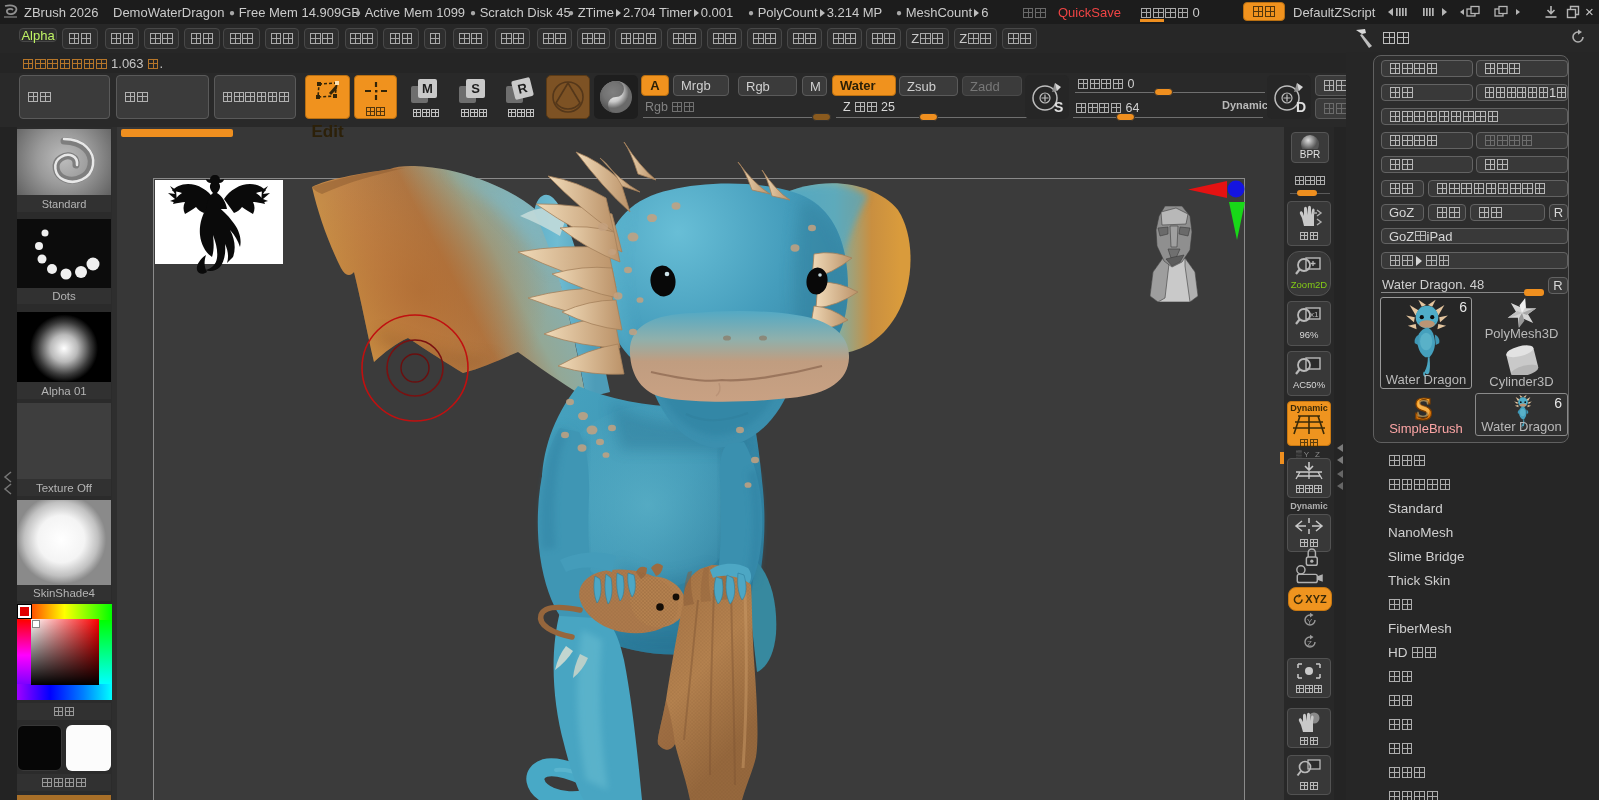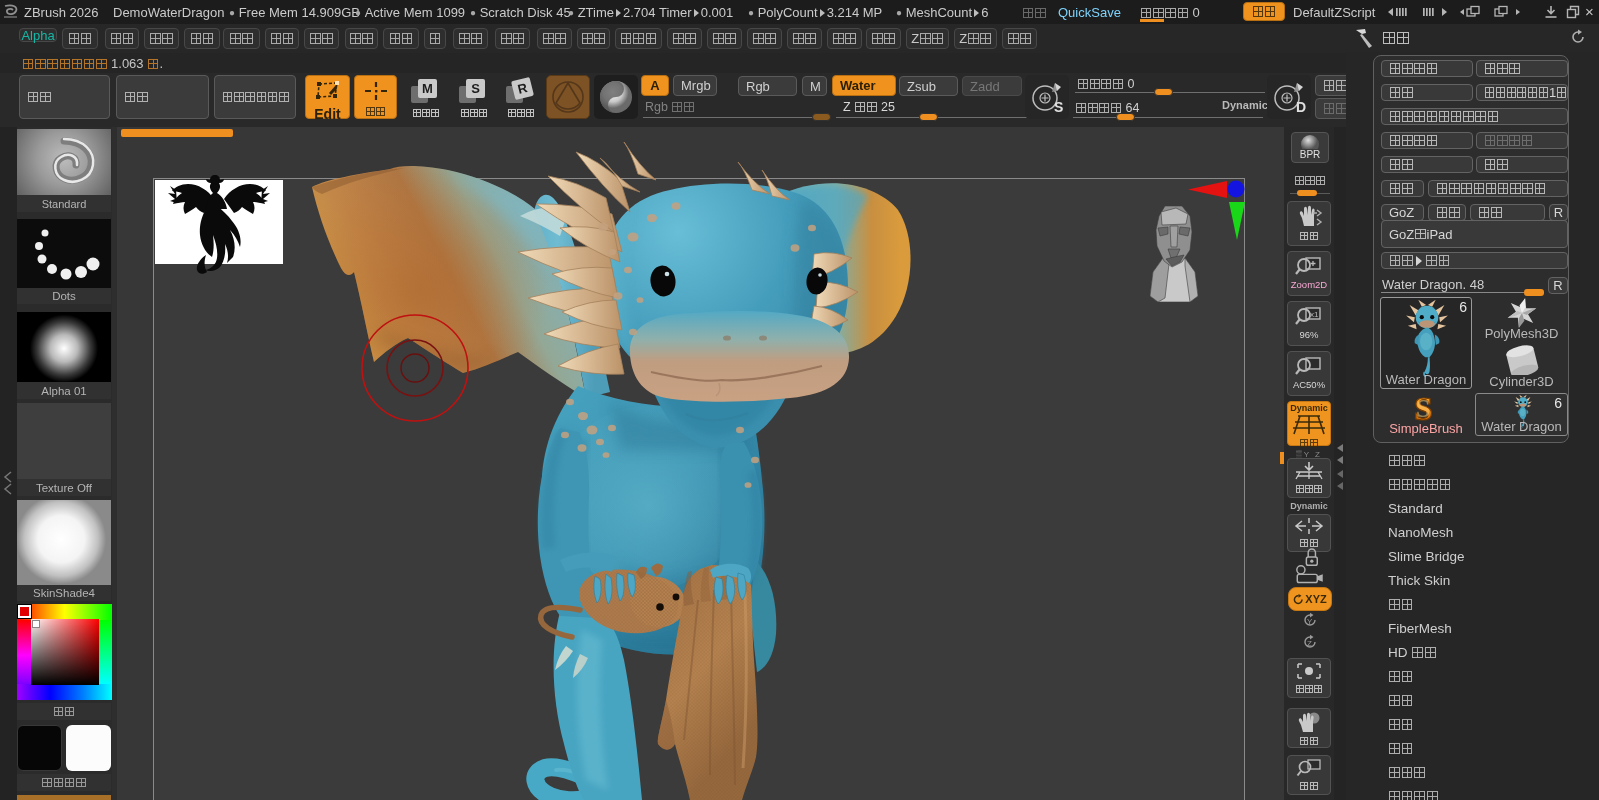--- a/index.html
+++ b/index.html
@@ -290,21 +290,21 @@
   </svg>
 <div class="tt" style="left:24px;top:5px;color:#cbcbcb;font-size:13px">ZBrush 2026</div>
 <div class="tt" style="left:113px;top:5px;color:#cbcbcb;font-size:13px">DemoWaterDragon</div>
 <div class="tt" style="left:229px;top:5px;color:#cbcbcb;font-size:13px"><span style="color:#a8a8a8;font-size:10px;vertical-align:1px">●</span>&nbsp;Free Mem 14.909GB</div>
 <div class="tt" style="left:355px;top:5px;color:#cbcbcb;font-size:13px"><span style="color:#a8a8a8;font-size:10px;vertical-align:1px">●</span>&nbsp;Active Mem 1099</div>
 <div class="tt" style="left:470px;top:5px;color:#cbcbcb;font-size:13px"><span style="color:#a8a8a8;font-size:10px;vertical-align:1px">●</span>&nbsp;Scratch Disk 45</div>
 <div class="tt" style="left:568px;top:5px;color:#cbcbcb;font-size:13px"><span style="color:#a8a8a8;font-size:10px;vertical-align:1px">●</span>&nbsp;ZTime<b style="display:inline-block;width:0;height:0;border-left:5px solid #bdbdbd;border-top:4px solid transparent;border-bottom:4px solid transparent;margin:0 2px"></b>2.704 Timer<b style="display:inline-block;width:0;height:0;border-left:5px solid #bdbdbd;border-top:4px solid transparent;border-bottom:4px solid transparent;margin:0 2px"></b>0.001</div>
 <div class="tt" style="left:748px;top:5px;color:#cbcbcb;font-size:13px"><span style="color:#a8a8a8;font-size:10px;vertical-align:1px">●</span>&nbsp;PolyCount<b style="display:inline-block;width:0;height:0;border-left:5px solid #bdbdbd;border-top:4px solid transparent;border-bottom:4px solid transparent;margin:0 2px"></b>3.214 MP</div>
 <div class="tt" style="left:896px;top:5px;color:#cbcbcb;font-size:13px"><span style="color:#a8a8a8;font-size:10px;vertical-align:1px">●</span>&nbsp;MeshCount<b style="display:inline-block;width:0;height:0;border-left:5px solid #bdbdbd;border-top:4px solid transparent;border-bottom:4px solid transparent;margin:0 2px"></b>6</div>
 <div class="tt" style="left:1022px;top:5px;color:#7d7d7d;font-size:13px"><i class="c"></i><i class="c"></i></div>
-<div class="tt" style="left:1058px;top:5px;color:#7dd3fc;font-size:13px">QuickSave</div>
+<div class="tt" style="left:1058px;top:5px;color:#ef4444;font-size:13px">QuickSave</div>
 <div class="tt" style="left:1140px;top:5px;color:#cbcbcb;font-size:13px"><i class="c"></i><i class="c"></i><i class="c"></i><i class="c"></i> 0</div>
 <div style="position:absolute;left:1140px;top:19px;width:24px;height:3px;background:#ef8f1f;"></div>
 <div class="obtn" style="left:1243px;top:2px;width:42px;height:19px;justify-content:center;padding-left:0">
     <i class="c"></i>
     <i class="c"></i>
   </div>
 <div class="tt" style="left:1293px;top:5px;color:#cbcbcb;font-size:13px">DefaultZScript</div>
 <svg style="position:absolute;left:1385px;top:6px" width="30" height="12" viewBox="0 0 30 12">
     <path d="M3 6 L8 2 L8 10 z" fill="#b5b5b5"></path>
     <rect x="11" y="2" width="1.7" height="8" fill="#b5b5b5"></rect>
@@ -332,21 +332,21 @@
 <svg style="position:absolute;left:1544px;top:5px" width="14" height="14" viewBox="0 0 14 14">
     <path d="M7 1 L7 8 M3.5 5 L7 8.5 L10.5 5" stroke="#b5b5b5" stroke-width="1.6" fill="none"></path>
     <path d="M1.5 12 L12.5 12" stroke="#b5b5b5" stroke-width="1.6"></path>
   </svg>
 <svg style="position:absolute;left:1566px;top:5px" width="14" height="14" viewBox="0 0 14 14">
     <rect x="1.5" y="4.5" width="8" height="8" fill="none" stroke="#b5b5b5" stroke-width="1.4"></rect>
     <path d="M4.5 4.5 L4.5 1.5 L12.5 1.5 L12.5 9.5 L9.5 9.5" fill="none" stroke="#b5b5b5" stroke-width="1.4"></path>
   </svg>
 <div class="tt" style="left:1585px;top:3px;color:#c5c5c5;font-size:15px">×</div>
 <div style="position:absolute;left:0px;top:24px;width:1599px;height:29px;background:#272727;"></div>
-<div class="mbtn" style="left:19px;top:28px;width:38px;height:14px;color:#14b8a6;">Alpha</div>
+<div class="mbtn" style="left:19px;top:28px;width:38px;height:14px;color:#bef264;">Alpha</div>
 <div class="mbtn" style="left:62px;top:28px;width:36px;height:21px;">
     <i class="c"></i>
     <i class="c"></i>
   </div>
 <div class="mbtn" style="left:105px;top:28px;width:34px;height:21px;">
     <i class="c"></i>
     <i class="c"></i>
   </div>
 <div class="mbtn" style="left:144px;top:28px;width:35px;height:21px;">
     <i class="c"></i>
@@ -462,21 +462,21 @@
      <svg width="26" height="24" viewBox="0 0 26 24" style="margin-top:3px">
       <g stroke="#332508" stroke-width="1.6" fill="none" stroke-dasharray="3 2">
         <path d="M4 5 L22 4 L20 17 L3 18 z"></path>
       </g>
      <rect x="2" y="3" width="4" height="4" fill="#332508"></rect>
       <rect x="20" y="2" width="4" height="4" fill="#fce0b0"></rect>
       <rect x="1" y="16" width="4" height="4" fill="#332508"></rect>
       <rect x="18" y="15" width="4" height="4" fill="#332508"></rect>
      <path d="M14 14 L21 6 L22 10 L16 16 z" fill="#332508"></path>
     </svg>
-     <div style="font-size:14px;color:#2c2008;margin-top:0;font-weight:bold">Edit</div></div>
+     <div style="font-size:17px;color:#2c2008;margin-top:16px;font-weight:bold">Edit</div></div>
 <div class="obtn" style="left:354px;top:75px;width:43px;height:44px;display:block;padding:0;text-align:center">
      <svg width="26" height="22" viewBox="0 0 26 22" style="margin-top:4px">
       <g stroke="#332508" stroke-width="2.2">
         <path d="M2 11 L8 11 M18 11 L24 11 M13 2 L13 7 M13 15 L13 20"></path>
       </g>
       <rect x="12" y="10" width="2.4" height="2.4" fill="#332508"></rect>
     </svg>
      <div style="font-size:10.5px;color:#2c2008;font-weight:bold"><i class="c"></i><i class="c"></i></div></div>
 <div style="position:absolute;left:408px;top:78px;width:36px;height:42px;text-align:center">
         <div style="position:relative;width:36px;height:28px">
@@ -510,21 +510,21 @@
         <radialGradient id="bsg" cx="40%" cy="35%">
           <stop offset="0%" stop-color="#fdfdfd"></stop>
           <stop offset="60%" stop-color="#c9c9c9"></stop>
           <stop offset="100%" stop-color="#6a6a6a"></stop>
         </radialGradient>
       </defs>
      <circle cx="22" cy="22" r="16" fill="url(#bsg)"></circle>
       <path d="M22 6 A16 16 0 0 0 22 38 A8 8 0 0 1 22 22 A8 8 0 0 0 22 6" fill="#555" opacity="0.75"></path>
     </svg></div>
 <div class="obtn" style="left:641px;top:75px;width:28px;height:21px;justify-content:center;padding-left:0;font-weight:bold">A</div>
-<div class="btn" style="left:673px;top:75px;width:44px;height:21px;font-size:13px">Mrgb</div>
+<div class="btn" style="left:673px;top:75px;width:56px;height:21px;font-size:13px">Mrgb</div>
 <div class="btn" style="left:738px;top:76px;width:59px;height:20px;font-size:13px">Rgb</div>
 <div class="btn" style="left:802px;top:76px;width:25px;height:20px;font-size:13px">M</div>
 <div class="obtn" style="left:832px;top:75px;width:64px;height:21px;font-weight:bold">Water</div>
 <div class="btn" style="left:899px;top:76px;width:59px;height:20px;font-size:13px">Zsub</div>
 <div class="btn" style="left:962px;top:76px;width:60px;height:20px;color:#777;border-color:#4a4a4a">Zadd</div>
 <div class="tt" style="left:645px;top:100px;color:#828282;font-size:12.5px">Rgb <i class="c"></i><i class="c"></i></div>
 <div style="position:absolute;left:643px;top:117px;width:187px;height:1px;background:#6f6f6f;"></div>
 <div style="position:absolute;left:812px;top:113px;width:19px;height:8px;background:#8a5a1e;border-radius:4px;border:1px solid #303030;"></div>
 <div class="tt" style="left:843px;top:100px;color:#d8d8d8;font-size:12.5px">Z <i class="c"></i><i class="c"></i> 25</div>
 <div style="position:absolute;left:836px;top:117px;width:200px;height:1px;background:#6f6f6f;"></div>
@@ -637,21 +637,21 @@
     </svg>
      <div style="font-size:10px;color:#e0e0e0;margin-top:-4px">BPR</div></div>
 <div style="position:absolute;left:1287px;top:174px;width:46px;text-align:center;font-size:11.5px;color:#cfcfcf"><i class="c"></i><i class="c"></i><i class="c"></i></div>
 <div style="position:absolute;left:1290px;top:193px;width:40px;height:1px;background:#5a5a5a;"></div>
 <div style="position:absolute;left:1297px;top:190px;width:20px;height:6px;background:#ef8f1f;border-radius:3px;"></div>
 <div style="position:absolute;left:1287px;top:201px;width:44px;height:45px;background:#383838;border:1px solid #525252;border-radius:4px;text-align:center;color:#d8d8d8">
     <svg width="30" height="24" viewBox="0 0 30 24" style="margin-top:2px">
      <path d="M10 22 L8 14 L6 10 C5 7 8 6 9 9 L10 12 L10 5 C10 2 13 2 13 5 L13 11 L14 4 C14 1 17 1 17 4 L17 11 L18 6 C18.5 3.5 21 4 20.6 7 L20 12 L20 22 z" fill="#c9c9c9"></path>
      <path d="M23 6 L27 9 L23 12 M23 9 L19 9 M23 15 L27 18 L23 21" stroke="#b0b0b0" stroke-width="1.4" fill="none"></path>
     </svg><div style="font-size:10px;margin-top:-2px"><i class="c"></i><i class="c"></i></div></div>
-<div style="position:absolute;left:1287px;top:251px;width:44px;height:45px;background:#383838;border:1px solid #525252;border-radius:4px;text-align:center;color:#f9a8d4">
+<div style="position:absolute;left:1287px;top:251px;width:44px;height:45px;background:#383838;border:1px solid #525252;border-radius:12px;text-align:center;color:#84cc16">
     <svg width="30" height="22" viewBox="0 0 30 22" style="margin-top:3px">
  <rect x="12" y="3" width="14" height="11" fill="#2a2a2a" stroke="#b9b9b9" stroke-width="1.4"></rect>
  <circle cx="10" cy="10" r="6" fill="none" stroke="#b9b9b9" stroke-width="1.8"></circle>
  <path d="M5.5 14.5 L2 19" stroke="#b9b9b9" stroke-width="2.2"></path>
       <path d="M19 6 L19 11 M16.5 8.5 L21.5 8.5" stroke="#b9b9b9" stroke-width="1.3"></path>
     </svg><div style="font-size:9.5px;margin-top:-2px">Zoom2D</div></div>
 <div style="position:absolute;left:1287px;top:301px;width:44px;height:45px;background:#383838;border:1px solid #525252;border-radius:4px;text-align:center;color:#d8d8d8">
     <svg width="30" height="22" viewBox="0 0 30 22" style="margin-top:3px">
  <rect x="12" y="3" width="14" height="11" fill="#2a2a2a" stroke="#b9b9b9" stroke-width="1.4"></rect>
  <circle cx="10" cy="10" r="6" fill="none" stroke="#b9b9b9" stroke-width="1.8"></circle>
@@ -787,21 +787,21 @@
 <div class="btn" style="left:1381px;top:204px;width:43px;height:17px;background:#393939;border-color:#636363;color:#d6d6d6;font-size:13px;">GoZ</div>
 <div class="btn" style="left:1428px;top:204px;width:38px;height:17px;background:#393939;border-color:#636363;color:#d6d6d6;font-size:13px;">
     <i class="c"></i>
     <i class="c"></i>
   </div>
 <div class="btn" style="left:1470px;top:204px;width:75px;height:17px;background:#393939;border-color:#636363;color:#d6d6d6;font-size:13px;">
     <i class="c"></i>
     <i class="c"></i>
   </div>
 <div class="btn" style="left:1549px;top:204px;width:19px;height:17px;background:#393939;border-color:#636363;color:#d6d6d6;font-size:13px;justify-content:center;padding-left:0;">R</div>
-<div class="btn" style="left:1381px;top:220px;width:187px;height:28px;background:#393939;border-color:#636363;color:#d6d6d6;font-size:13px;">GoZ<i class="c"></i>iPad</div>
+<div class="btn" style="left:1381px;top:228px;width:187px;height:16px;background:#393939;border-color:#636363;color:#d6d6d6;font-size:13px;">GoZ<i class="c"></i>iPad</div>
 <div class="btn" style="left:1381px;top:252px;width:187px;height:17px;background:#393939;border-color:#636363;font-size:13px">
     <i class="c"></i>
     <i class="c"></i>
     <b style="display:inline-block;width:0;height:0;border-left:6px solid #d6d6d6;border-top:5px solid transparent;border-bottom:5px solid transparent;margin:0 3px"></b>
     <i class="c"></i>
     <i class="c"></i>
   </div>
 <div class="tt" style="left:1382px;top:277px;color:#cfcfcf;font-size:13px">Water Dragon. 48</div>
 <div style="position:absolute;left:1381px;top:292px;width:160px;height:1px;background:#888;"></div>
 <div style="position:absolute;left:1524px;top:289px;width:20px;height:7px;background:#ef8f1f;border-radius:3px;"></div>

